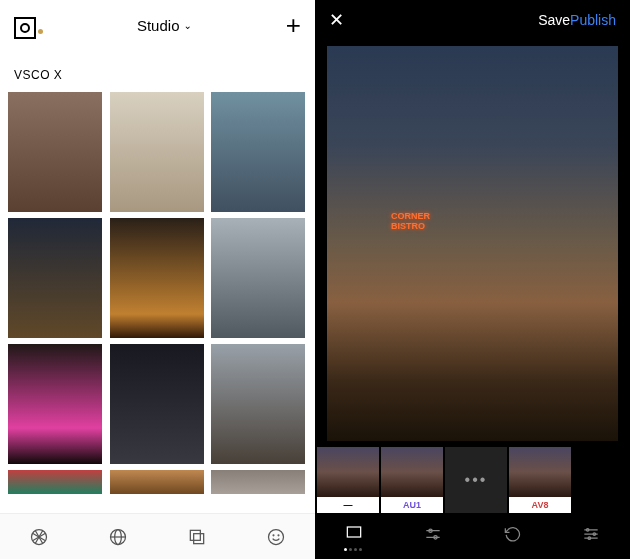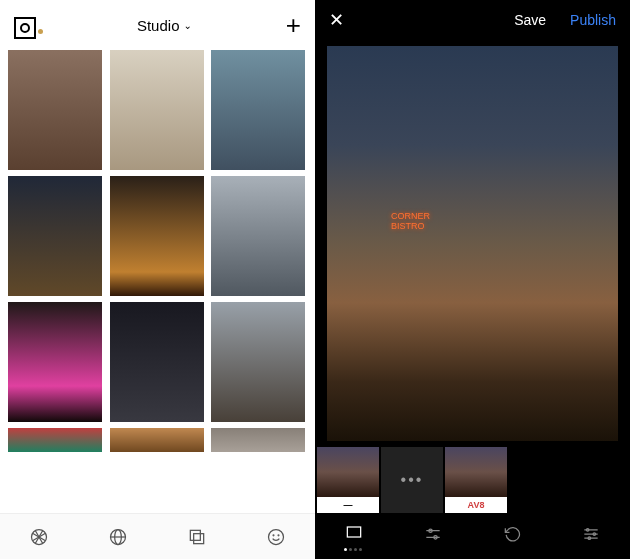--- a/index.html
+++ b/index.html
@@ -20,26 +20,26 @@
 .grid{flex:1;overflow:hidden;padding:0 8px}
 .grow{display:grid;grid-template-columns:repeat(3,1fr);gap:6px}
 .thumb{width:94px;height:120px;background:#888}
 .l-bottom{height:46px;display:flex;align-items:center;justify-content:space-around;border-top:1px solid #eee;background:#fafafa}
 .bico{width:22px;height:22px;display:flex;align-items:center;justify-content:center;color:#555}
 .bico svg{width:20px;height:20px;stroke:#555;fill:none;stroke-width:1.5}
 
 
 .r-head{height:40px;display:flex;align-items:center;justify-content:space-between;padding:0 14px;font-size:14px}
 .x{font-size:18px;font-weight:300}
-.r-actions{display:flex;gap:24px}
+.r-actions{display:flex;gap:0}
 .save{color:#fff}
 .pub{color:#3b82f6}
 .preview{flex:1;padding:6px 12px}
 .preview-img{width:100%;height:100%;background:linear-gradient(180deg,#2a3a52 0%,#3a4558 25%,#6a5a48 50%,#886040 65%,#3a2818 85%,#1a1208 100%);position:relative}
-.neon{position:absolute;left:22%;top:42%;color:#ff7030;font-size:9px;font-weight:normal;text-shadow:0 0 4px #ff5010;line-height:1.1}
+.neon{position:absolute;left:22%;top:42%;color:#ff7030;font-size:9px;font-weight:bold;text-shadow:0 0 4px #ff5010;line-height:1.1}
 .presets{height:66px;display:flex;gap:2px;padding:0 2px}
 .preset{width:62px;display:flex;flex-direction:column;position:relative}
 .p-img{flex:1;background:linear-gradient(180deg,#4a4560 0%,#6a5048 50%,#2a1810 100%)}
 .p-lbl{height:16px;background:#fff;color:#000;font-size:9px;display:flex;align-items:center;justify-content:center;font-weight:600}
 .p-lbl.dark{background:#333;color:#aaa}
 .p-lbl.au{color:#7050e0}
 .p-lbl.av{color:#d04040}
 .dots{position:absolute;inset:0;background:#222;display:flex;align-items:center;justify-content:center;color:#999;font-size:16px;letter-spacing:2px}
 .r-bottom{height:46px;display:flex;align-items:center;justify-content:space-around}
 .rico svg{width:20px;height:20px;stroke:#888;fill:none;stroke-width:1.5}
@@ -71,20 +71,21 @@
     <div style="display:flex;flex-direction:column;align-items:flex-start">
       <div class="cam-ico"></div>
       <div class="dot"></div>
     </div>
     <div class="title-drop">
       <span>Studio</span>
       <span class="chev">⌄</span>
     </div>
     <div class="plus">+</div>
   </div>
+  <div class="section">VSCO X</div>
   <div class="grid">
     <div class="grow">
       <div class="thumb t1"></div>
       <div class="thumb t2"></div>
       <div class="thumb t3"></div>
       <div class="thumb t4"></div>
       <div class="thumb t5"></div>
       <div class="thumb t6"></div>
       <div class="thumb t7"></div>
       <div class="thumb t8"></div>
@@ -142,20 +143,24 @@
         <span>CORNER</span><br><span>BISTRO</span>
       </div>
     </div>
   </div>
   <div class="presets">
     <div class="preset">
       <div class="p-img"></div>
         <div class="p-lbl">—</div>
     </div>
     <div class="preset">
+      <div class="p-img"></div>
+        <div class="p-lbl au">AU1</div>
+    </div>
+    <div class="preset">
       <div class="dots">•••</div>
       <div class="p-lbl dark">AV4</div>
     </div>
     <div class="preset">
       <div class="p-img"></div>
         <div class="p-lbl av">AV8</div>
     </div>
   </div>
   <div class="r-bottom">
     <div class="rico active">

